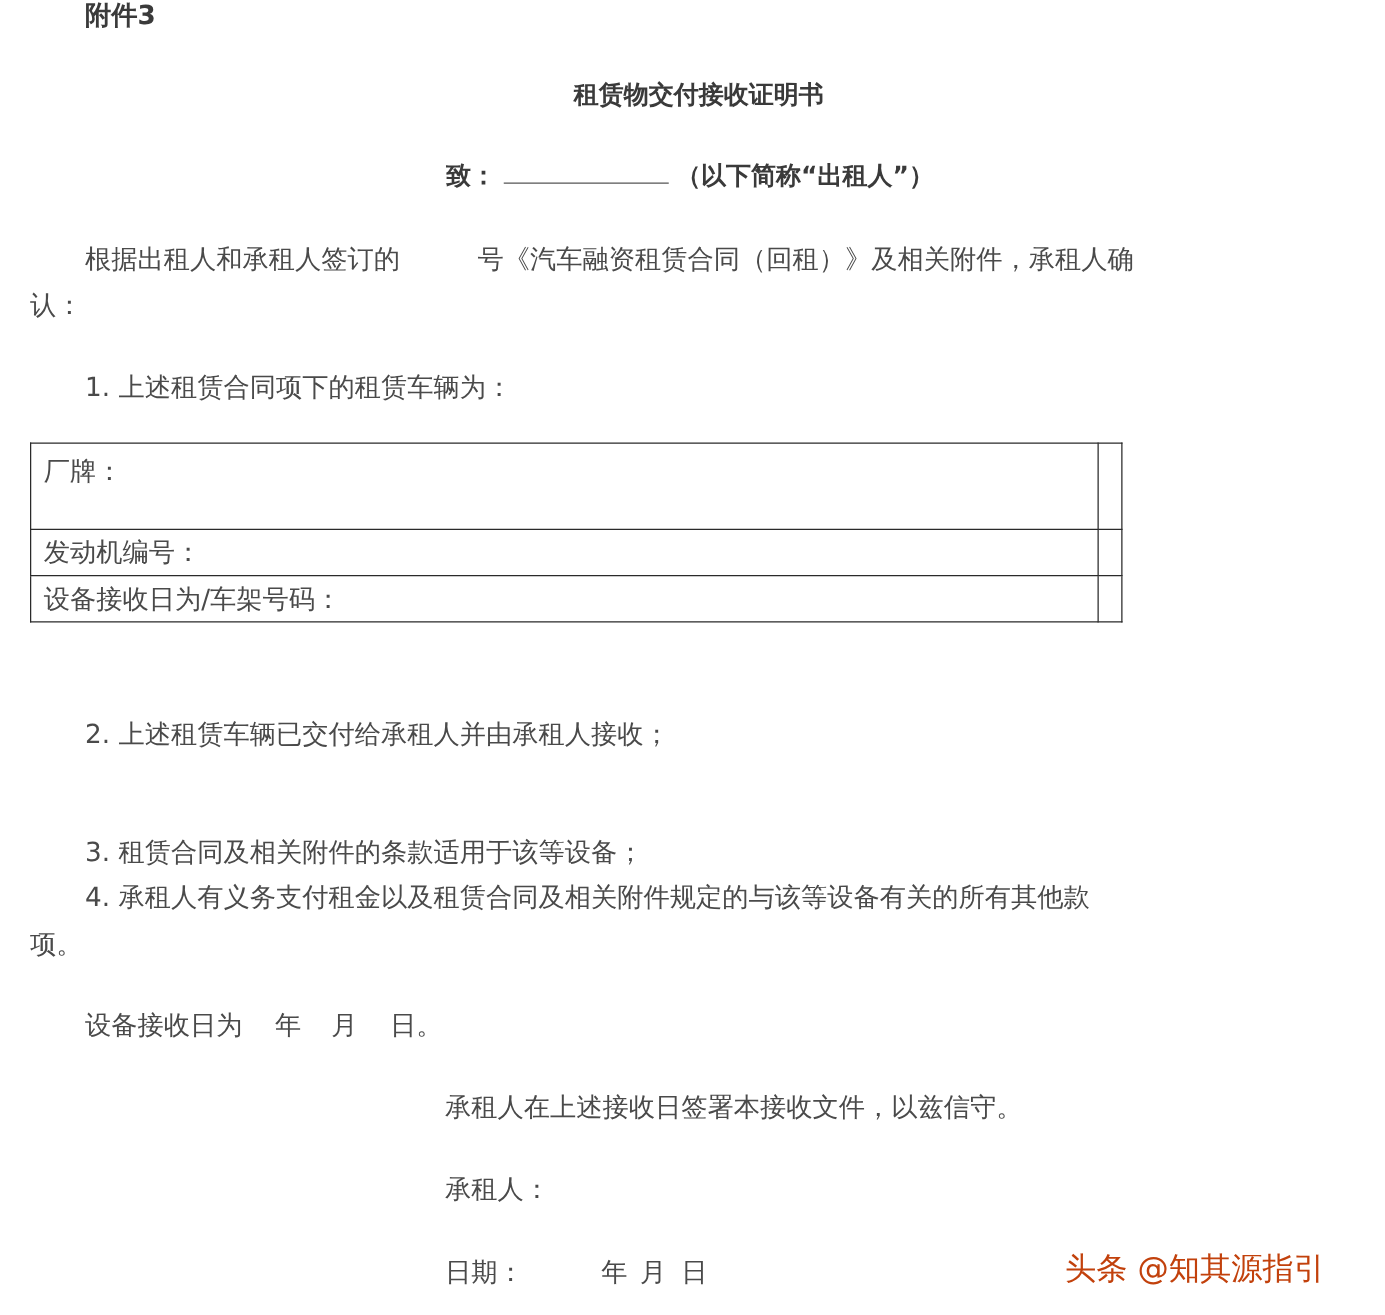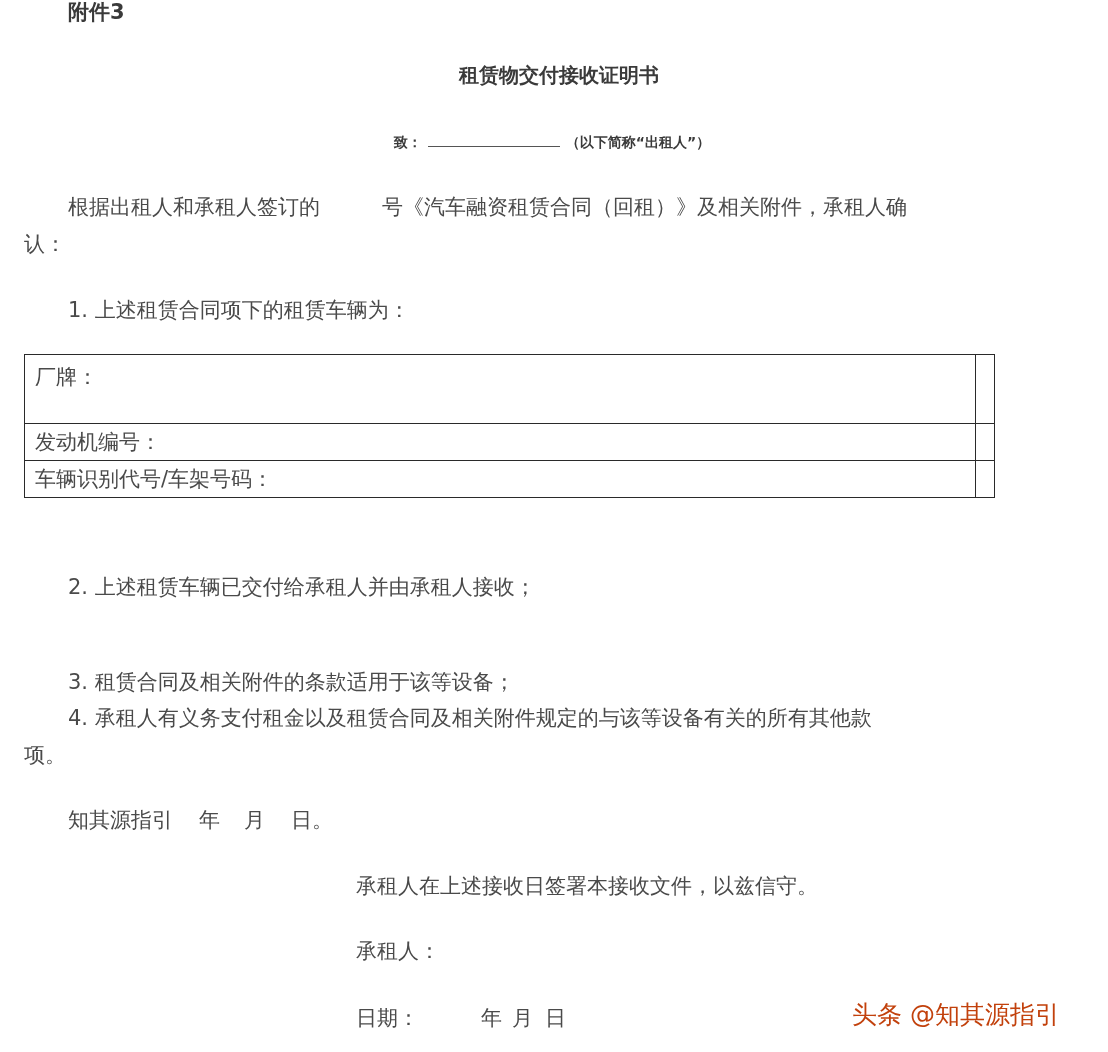--- a/index.html
+++ b/index.html
@@ -6,27 +6,27 @@
   body {
     width: 1108px; height: 1052px; position: relative; overflow: hidden;
     font-family: "DejaVu Sans", "Liberation Sans", sans-serif;
     color: #4a4a4a;
   }
   .abs { position: absolute; white-space: nowrap; }
   .bold { font-weight: bold; color: #3a3a3a; }
   .p { font-size: 21px; line-height: 28px; }
   #attachment { left: 68px; top: -2px; font-size: 21px; }
   #title { left: 0; width: 1118px; text-align: center; top: 62px; font-size: 20px; }
-  #addressee { left: 0; width: 1104px; text-align: center; top: 126px; font-size: 14px; }
+  #addressee { left: 0; width: 1104px; text-align: center; top: 126px; font-size: 20px; }
   .blank { display: inline-block; width: 132px; border-bottom: 1.5px solid #555; height: 20px; vertical-align: baseline; margin: 0 6px; }
   #intro1 { left: 68px; top: 193px; }
   #intro2 { left: 24px; top: 230px; }
   #item1 { left: 68px; top: 296px; }
   table.vehicle {
-    position: absolute; left: 24px; top: 354px; width: 971px;
+    position: absolute; left: 24px; top: 354px; width: 874px;
     border-collapse: collapse; font-size: 21px;
   }
   table.vehicle td { border: 1.5px solid #2a2a2a; padding: 0 10px; vertical-align: top; color: #4a4a4a; }
   table.vehicle td.side { width: 18px; padding: 0; }
   table.vehicle tr.r1 td { height: 68px; }
   table.vehicle tr.r2 td, table.vehicle tr.r3 td, table.vehicle tr.r4 td { height: 36px; line-height: 36px; }
   table.vehicle tr.r1 td.label { line-height: 44px; }
   #item2 { left: 68px; top: 573px; }
   #item3 { left: 68px; top: 638px; margin-top: 30px; }
   #item4a { left: 68px; top: 704px; }
@@ -65,33 +65,33 @@
     <tbody>
         <tr class="r1">
       <td class="label"><span>厂牌：</span></td>
       <td class="side"></td>
     </tr>
     <tr class="r2">
       <td><span>发动机编号：</span></td>
       <td class="side"></td>
     </tr>
     <tr class="r3">
-      <td><span>车辆识别代号/车架号码：</span></td>
+      <td><span>设备接收日为/车架号码：</span></td>
       <td class="side"></td>
     </tr>
   </tbody>
     </table>
 
   <div id="item2" class="abs p">2. 上述租赁车辆已交付给承租人并由承租人接收；</div>
   <div id="item3" class="abs p">3.  租赁合同及相关附件的条款适用于该等设备；</div>
   <div id="item4a" class="abs p">4.  承租人有义务支付租金以及租赁合同及相关附件规定的与该等设备有关的所有其他款</div>
   <div id="item4b" class="abs p">项。</div>
 
   <div id="receiveDate" class="abs p">
-    <span>知其源指引</span><span class="sp" style="width:26px"></span><span>年</span><span class="sp" style="width:24px"></span><span>月</span><span class="sp" style="width:26px"></span><span>日。</span>
+    <span>设备接收日为</span><span class="sp" style="width:26px"></span><span>年</span><span class="sp" style="width:24px"></span><span>月</span><span class="sp" style="width:26px"></span><span>日。</span>
   </div>
 
   <div id="pledge" class="abs p">承租人在上述接收日签署本接收文件，以兹信守。</div>
 
   <div id="lessee" class="abs p">
     <span>承租人：</span>
   </div>
 
   <div id="signDate" class="abs p">
     <span>日期：</span><span class="sp" style="width:62px"></span><span>年</span><span class="sp" style="width:10px"></span><span>月</span><span class="sp" style="width:12px"></span><span>日</span>

